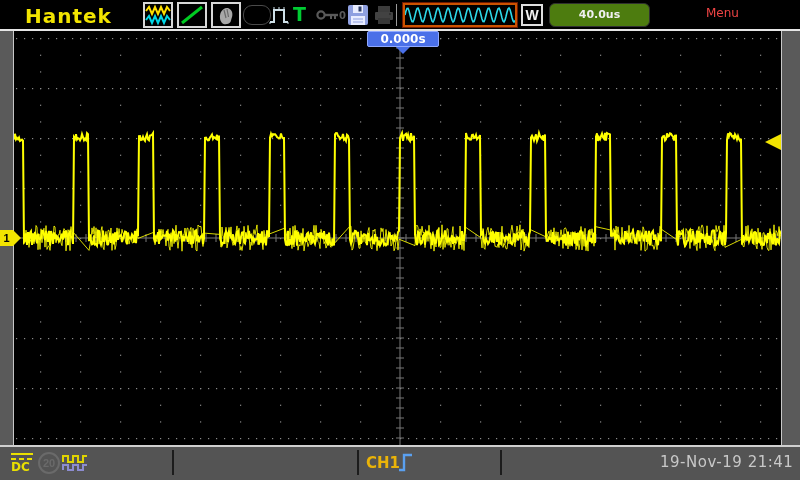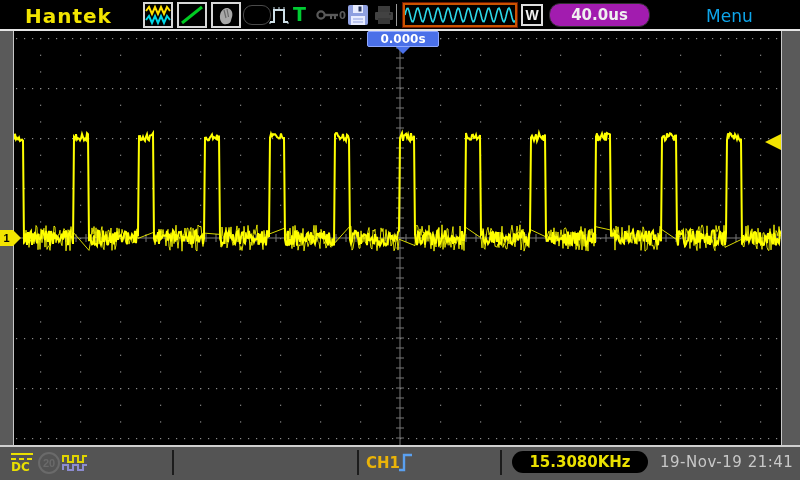--- a/index.html
+++ b/index.html
@@ -12,24 +12,24 @@
   #logo{left:25px;top:4px;font-size:20px;font-weight:bold;color:#f2e400;letter-spacing:1px;
         font-family:"DejaVu Sans", sans-serif;}
   .iconbox{width:30px;height:26px;top:2px;background:#000;border:2px solid #d8d8d8;box-sizing:border-box;}
   #emptyslot{left:243px;top:5px;width:26px;height:18px;border:1px solid #4a4a4a;border-radius:9px;}
   #ticon{left:293px;top:3px;font-size:19px;font-weight:bold;color:#00cc33;font-family:"DejaVu Sans",sans-serif;}
   #topsep{left:396px;top:4px;width:1px;height:22px;background:#9a9a9a;}
   #preview{left:403px;top:3px;width:114px;height:24px;background:#000;border:2px solid #cc5200;
            box-sizing:border-box;box-shadow:0 0 0 1px #701800;}
   #wbox{left:521px;top:4px;width:22px;height:22px;border:2px solid #e0e0e0;box-sizing:border-box;
         color:#f2f2f2;font-weight:bold;font-size:14px;text-align:center;line-height:18px;background:#000;}
-  .pill{background:#a21caf;border:1px solid #303030;border-radius:11px;height:22px;line-height:22px;
-        text-align:center;font-weight:bold;font-size:15px;font-family:"DejaVu Sans",sans-serif;}
+  .pill{background:#4d7c0f;border:1px solid #303030;border-radius:6px;height:22px;line-height:22px;
+        text-align:center;font-weight:bold;font-size:11px;font-family:"DejaVu Sans",sans-serif;}
   #tbpill{left:549px;top:3px;width:99px;color:#f0f0f0;}
-  #menu{left:706px;top:6px;font-size:17px;color:#0ea5e9;font-family:"DejaVu Sans",sans-serif;}
+  #menu{left:706px;top:6px;font-size:12px;color:#ef4444;font-family:"DejaVu Sans",sans-serif;}
 
   
   #topline{left:0;top:29px;width:800px;height:2px;background:#e6e6e6;}
   #botline{left:0;top:445px;width:800px;height:2px;background:#d0d0d0;}
   #lmargin{left:0;top:31px;width:13px;height:414px;background:#5a5a5a;border-right:1px solid #c8c8c8;}
   #rmargin{left:781px;top:31px;width:19px;height:414px;background:#5a5a5a;border-left:1px solid #c8c8c8;}
 
   
   #plot{left:14px;top:31px;width:767px;height:414px;background:#000;}
 
@@ -1501,17 +1501,16 @@
     </div>
     <div class="abs bsep" style="left:172px"></div>
     <div class="abs bsep" style="left:357px"></div>
     <div id="ch1lab" class="abs">CH1</div>
     <div class="abs" style="left:398px;top:4px">
       <svg width="16" height="22" viewBox="0 0 16 22">
         <polyline points="1,19 6,19 6,4 14,4" fill="none" stroke="#5aa0f0" stroke-width="2.4"></polyline>
       </svg>
     </div>
     <div class="abs bsep" style="left:500px"></div>
-    <div id="freq" class="abs bpill">15.3080KHz</div>
     <div id="dt" class="abs">19-Nov-19 21:41</div>
   </div>
 
 </div>
 
 </body></html>

